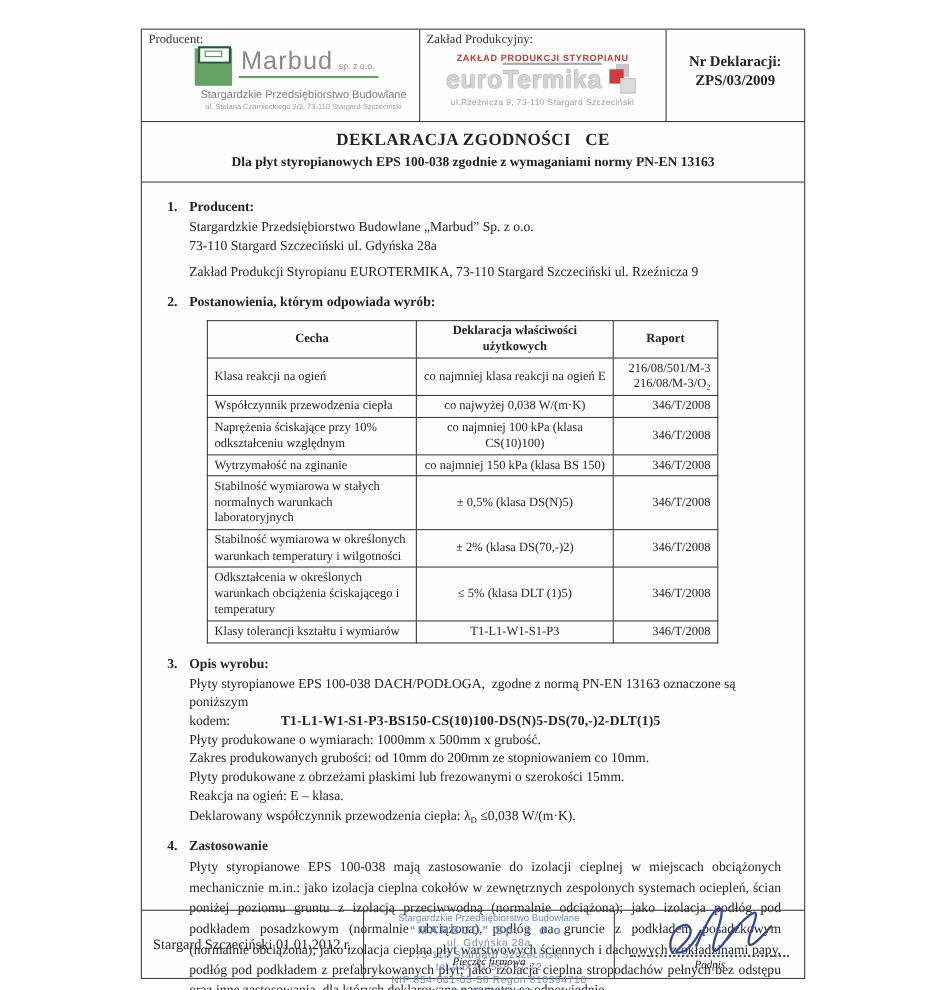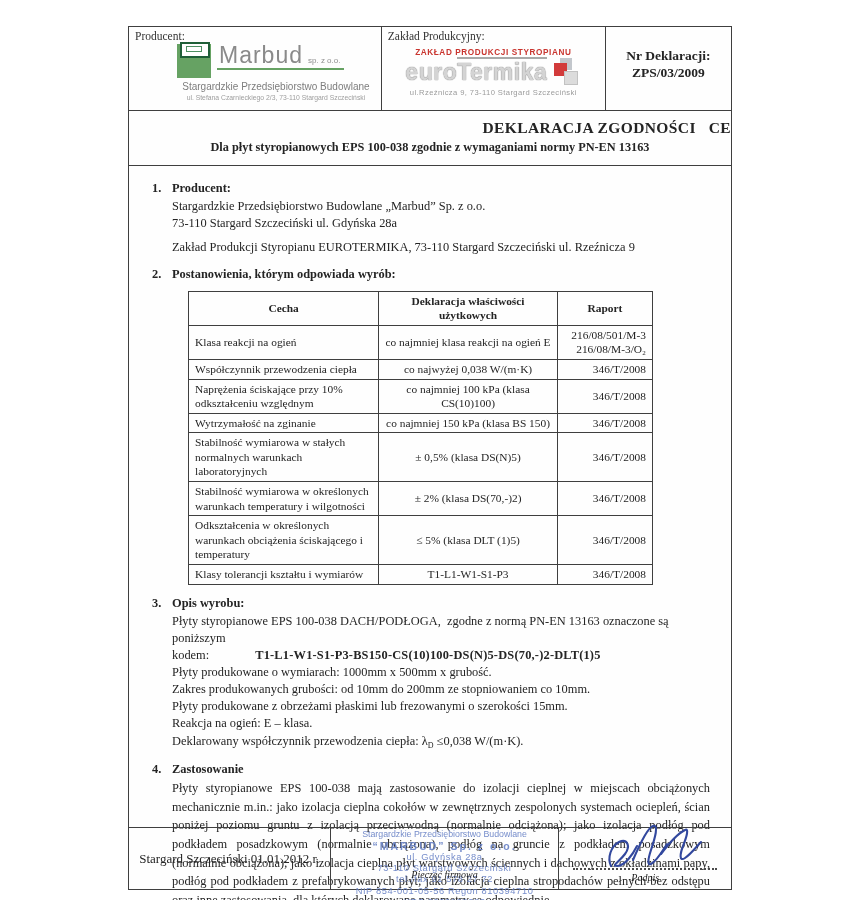--- a/index.html
+++ b/index.html
@@ -38,21 +38,21 @@
   .euro-name .t-part{border-top:2px solid #a9a9a9;}
   .euro-squares{position:relative;width:30px;height:28px;margin-left:4px;flex:0 0 auto;}
   .euro-squares .sq-gray1{position:absolute;left:9px;top:0;width:12px;height:12px;background:#c3c7cc;}
   .euro-squares .sq-red{position:absolute;left:3px;top:5px;width:13px;height:13px;background:#d23b3b;}
   .euro-squares .sq-gray2{position:absolute;left:13px;top:13px;width:12px;height:12px;background:#dcdcdc;border:1px solid #c2c2c2;}
   .euro-addr{font-family:"Liberation Sans",sans-serif;font-size:7.6px;color:#9a9a9a;margin-top:2px;letter-spacing:.4px;}
   
   .decl-no{margin-top:18px;font-weight:bold;font-size:13.5px;line-height:1.25;}
   
   .title-block{border-bottom:1.5px solid #3f3f3f;text-align:center;padding:8px 0 10px;}
-  .title-main{font-size:15.5px;font-weight:bold;letter-spacing:.4px;text-align:right;}
+  .title-main{font-size:15.5px;font-weight:bold;letter-spacing:.4px;}
   .title-sub{font-size:12.3px;font-weight:bold;margin-top:3px;}
   
   .content{padding:4px 21px 0 23px;font-size:12.4px;line-height:1.38;}
   .section{margin-top:10px;}
   .sec-head{display:flex;font-weight:bold;}
   .sec-num{width:20px;flex:0 0 auto;}
   .sec-body{margin-left:20px;margin-top:1px;}
   .gap-top{margin-top:7px;}
   
   table.props{border-collapse:collapse;margin:7px 0 2px 36px;width:465px;font-size:11.4px;line-height:1.28;padding-left:20px;}

